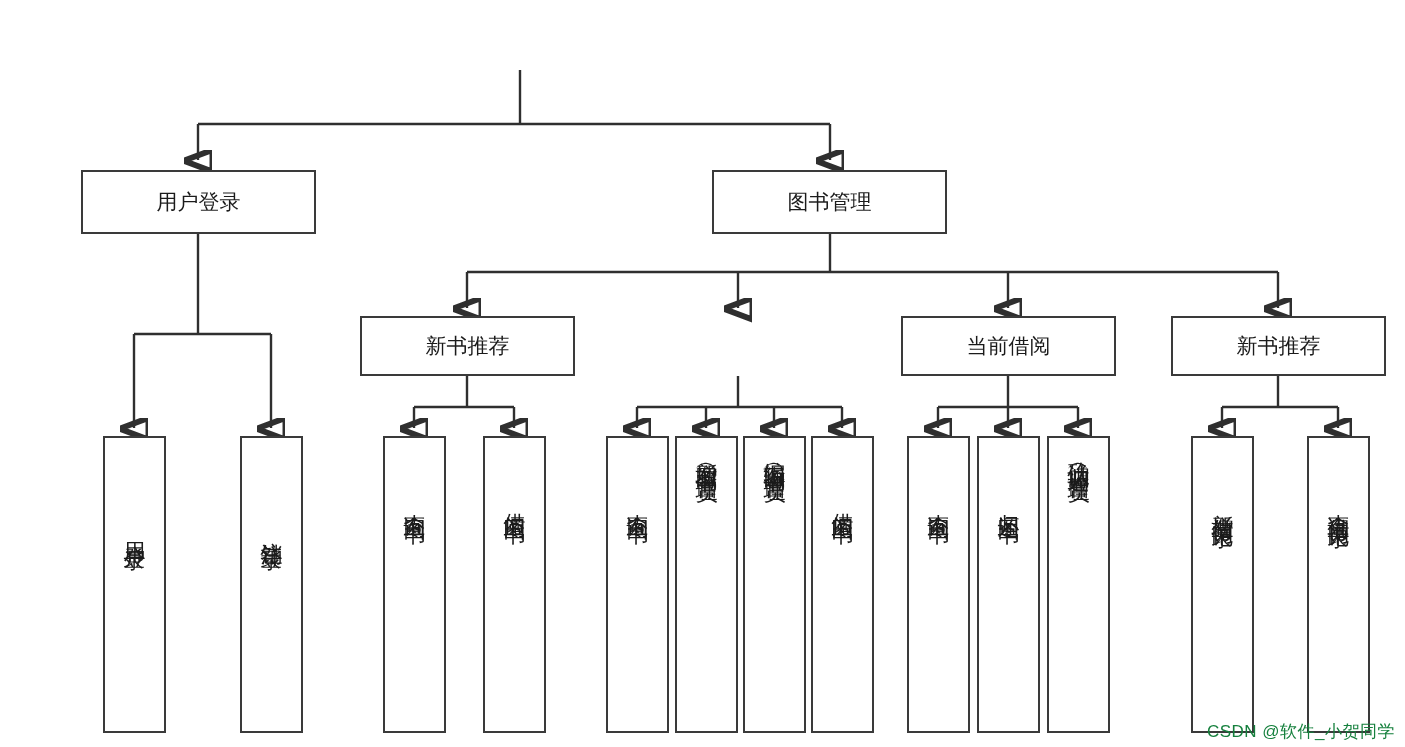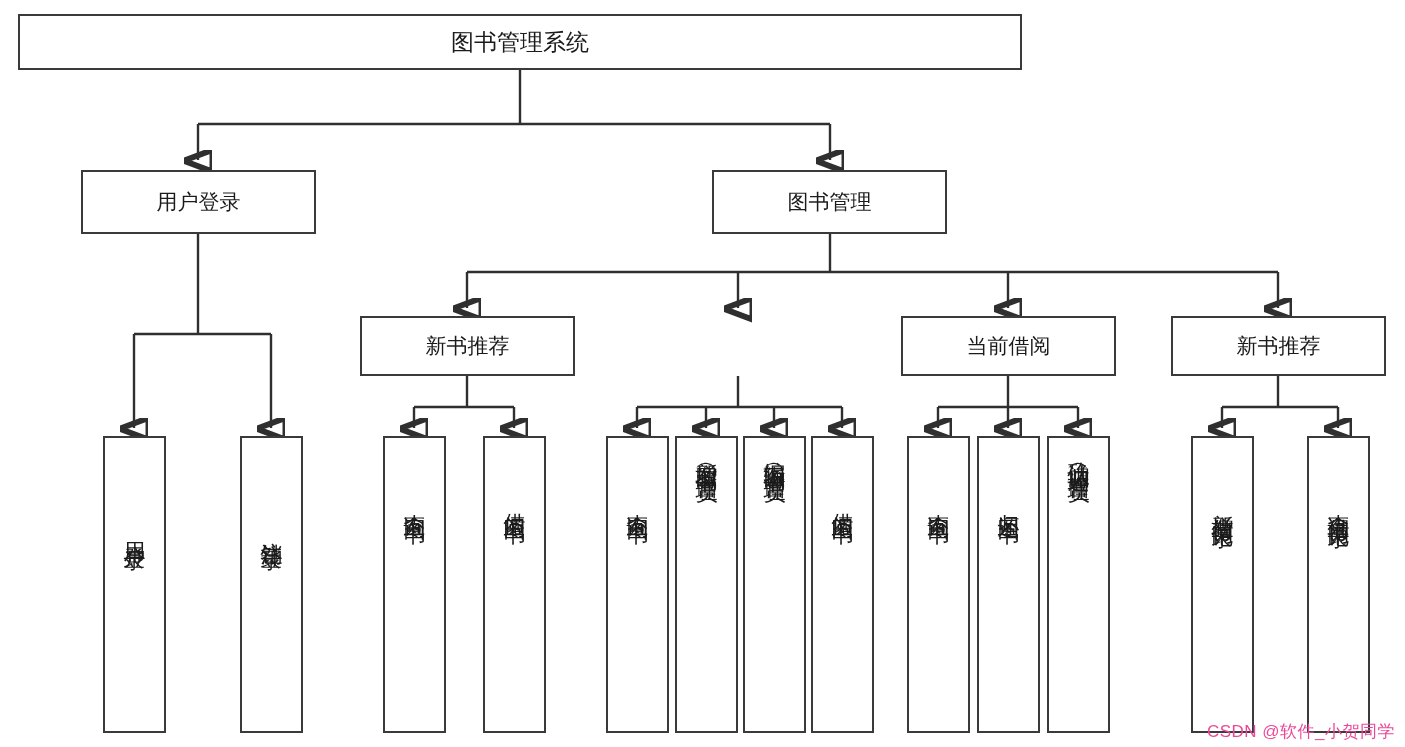--- a/index.html
+++ b/index.html
@@ -61,21 +61,21 @@
     stroke:#2f2f2f;
     stroke-width:2.4;
     fill:none;
   }
   
   #watermark{
     position:absolute;
     right:10px;
     bottom:4px;
     font-size:17px;
-    color:#ec4899;
+    color:#15803d;
     letter-spacing:0.5px;
     white-space:nowrap;
     z-index:5;
   }
 </style>
 </head>
 <body>
 
 <div id="canvas">
 
@@ -120,23 +120,20 @@
     <line x1="938" y1="407" x2="938" y2="428" marker-end="url(#arrow)"></line>
     <line x1="1008" y1="407" x2="1008" y2="428" marker-end="url(#arrow)"></line>
     <line x1="1078" y1="407" x2="1078" y2="428" marker-end="url(#arrow)"></line>
 
     <line x1="1278" y1="376" x2="1278" y2="407"></line>
     <line x1="1222" y1="407" x2="1338" y2="407"></line>
     <line x1="1222" y1="407" x2="1222" y2="428" marker-end="url(#arrow)"></line>
     <line x1="1338" y1="407" x2="1338" y2="428" marker-end="url(#arrow)"></line>
   </svg>
 
-  <div class="node level0" style="left:18px;top:14px;width:1004px;height:56px;">
-    <span>图书管理系统</span>
-  </div>
 
   <div class="node level1" style="left:81px;top:170px;width:235px;height:64px;">
     <span>用户登录</span>
   </div>
   <div class="node level2" style="left:360px;top:316px;width:215px;height:60px;">
     <span>新书推荐</span>
   </div>
 
   <div class="node level1" style="left:712px;top:170px;width:235px;height:64px;">
     <span>图书管理</span>

